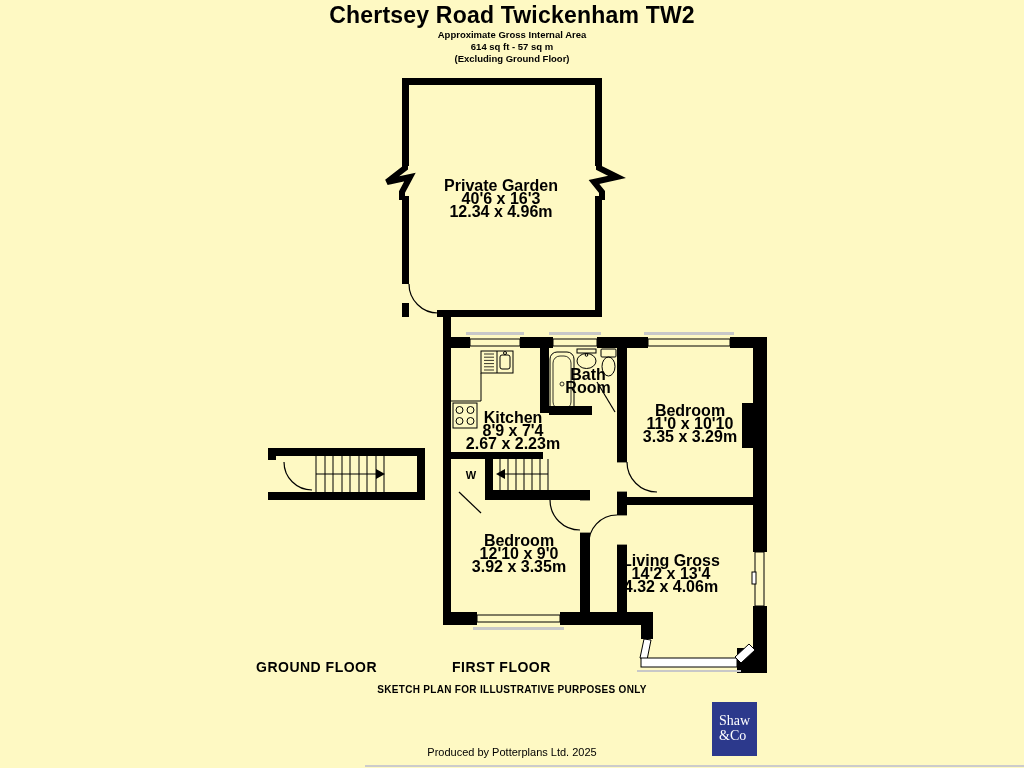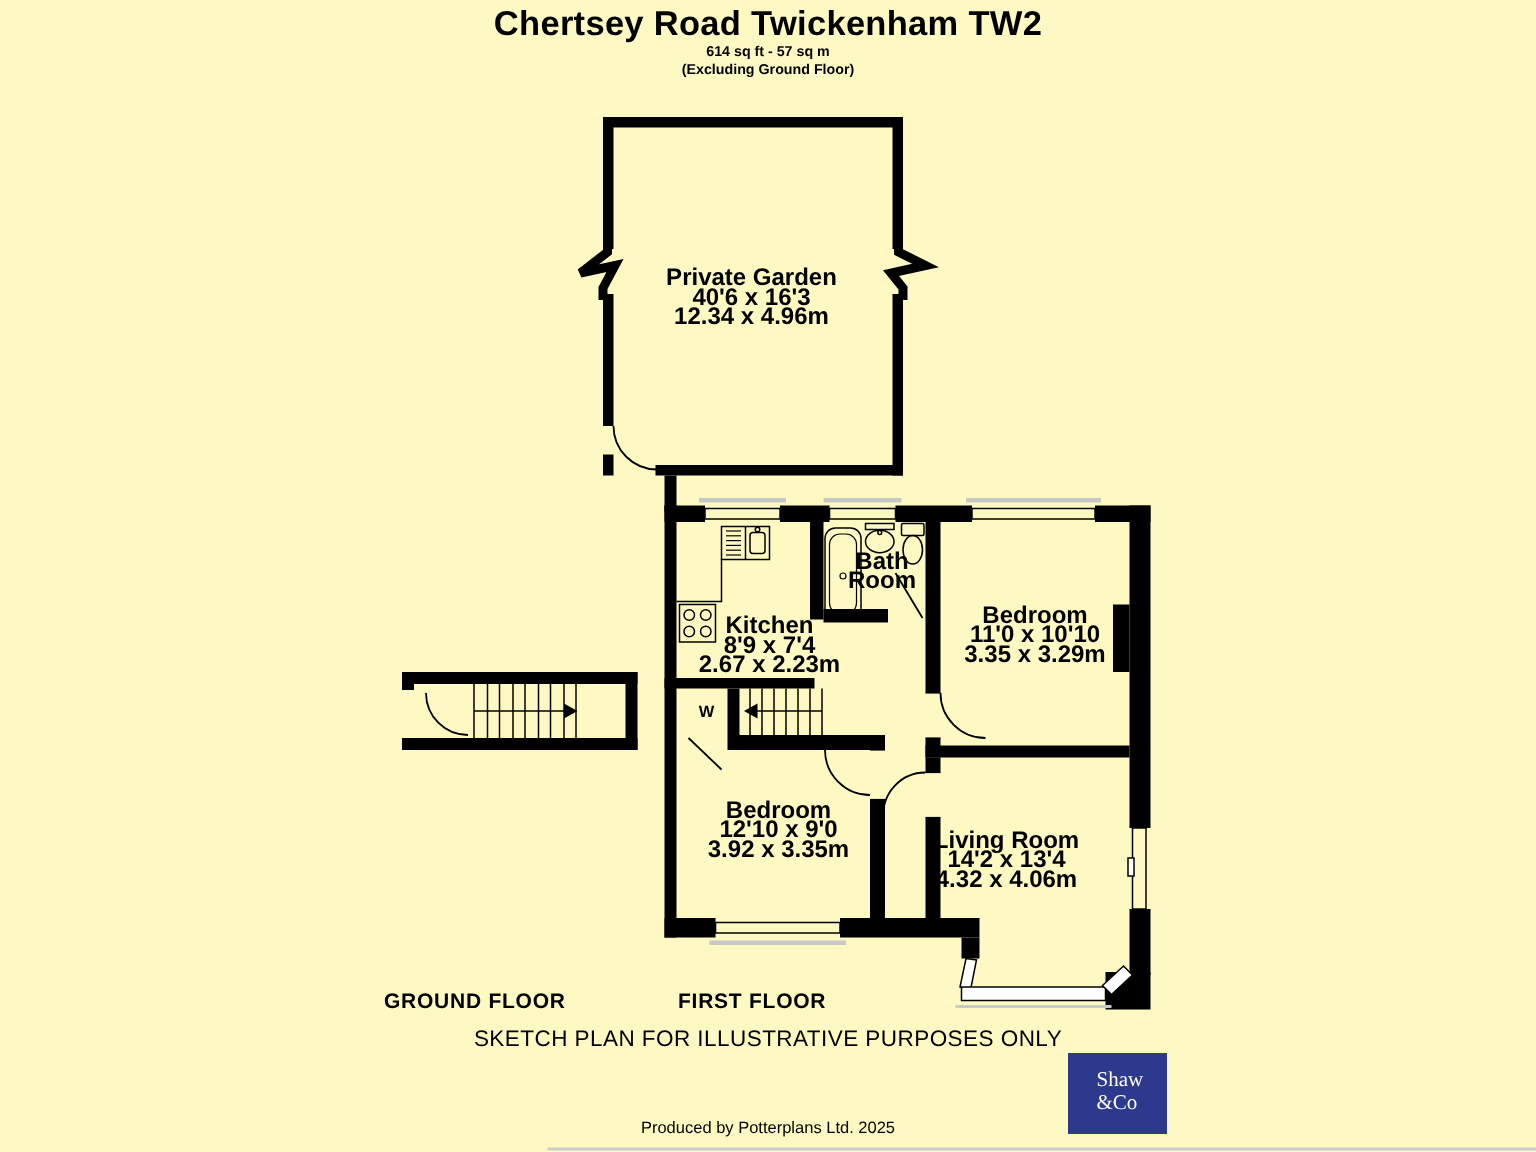--- a/index.html
+++ b/index.html
@@ -8,27 +8,27 @@
   .plan-svg{position:absolute;left:0;top:0;width:1024px;height:768px;}
   .title{position:absolute;left:0;right:0;top:2px;text-align:center;
          font-size:23px;font-weight:bold;letter-spacing:0.2px;}
   .subtitle{position:absolute;left:0;right:0;top:29px;text-align:center;
             font-size:9.5px;font-weight:bold;line-height:12px;}
   .lbl{position:absolute;text-align:center;font-weight:bold;
        font-size:16px;line-height:13px;white-space:nowrap;}
   .lbl.wrap{white-space:normal;}
   .floor-lbl{position:absolute;font-size:14px;font-weight:bold;letter-spacing:0.5px;}
   .sketch{position:absolute;left:0;right:0;top:684px;text-align:center;
-          font-size:15px;font-weight:normal;letter-spacing:0.3px;}
+          font-size:10px;font-weight:bold;letter-spacing:0.3px;}
   .disclaimer{position:absolute;left:0;right:0;top:702px;text-align:center;
               font-size:10px;line-height:12px;font-weight:normal;}
   .produced{position:absolute;left:0;right:0;top:746px;text-align:center;font-size:11px;}
-  .logo{position:absolute;left:712px;top:702px;width:66px;height:54px;background:#2c398c;
+  .logo{position:absolute;left:712px;top:702px;width:45px;height:54px;background:#2c398c;
         color:#fff;font-family:"Liberation Serif",serif;font-size:14px;line-height:15px;
-        box-sizing:border-box;padding:11px 0 0 19px;}
+        box-sizing:border-box;padding:11px 0 0 7px;}
 </style>
 </head>
 <body>
 
 <div class="page">
 
   <svg class="plan-svg" viewBox="0 0 1024 768" xmlns="http://www.w3.org/2000/svg">
 
     <g>
       <rect x="402" y="78" width="200" height="7" fill="#000"></rect>
@@ -185,20 +185,21 @@
         <ellipse cx="608.5" cy="366.5" rx="6.5" ry="9.5"></ellipse>
       </g>
     </g>
 
     <rect x="365" y="765" width="659" height="2" fill="#cccccc"></rect>
   </svg>
 
   <div class="title">Chertsey Road Twickenham TW2</div>
 
   <div class="subtitle">
+    <div>Approximate Gross Internal Area</div>
     <div>614 sq ft - 57 sq m</div>
     <div>(Excluding Ground Floor)</div>
   </div>
 
   <div class="lbl" style="left:400px;top:179px;width:202px;">
     <div>Private Garden</div>
     <div>40'6 x 16'3</div>
     <div>12.34 x 4.96m</div>
   </div>
 
@@ -216,21 +217,21 @@
     <div>3.35 x 3.29m</div>
   </div>
 
   <div class="lbl" style="left:459px;top:534px;width:120px;">
     <div>Bedroom</div>
     <div>12'10 x 9'0</div>
     <div>3.92 x 3.35m</div>
   </div>
 
   <div class="lbl" style="left:611px;top:554px;width:120px;">
-    <div>Living Room</div>
+    <div>Living Gross</div>
     <div>14'2 x 13'4</div>
     <div>4.32 x 4.06m</div>
   </div>
 
   <div class="lbl" style="left:461px;top:469px;width:20px;font-size:11px;">W</div>
 
   <div class="floor-lbl" style="left:256px;top:659px;">GROUND FLOOR</div>
   <div class="floor-lbl" style="left:452px;top:659px;">FIRST FLOOR</div>
 
   <div class="sketch">SKETCH PLAN FOR ILLUSTRATIVE PURPOSES ONLY</div>

